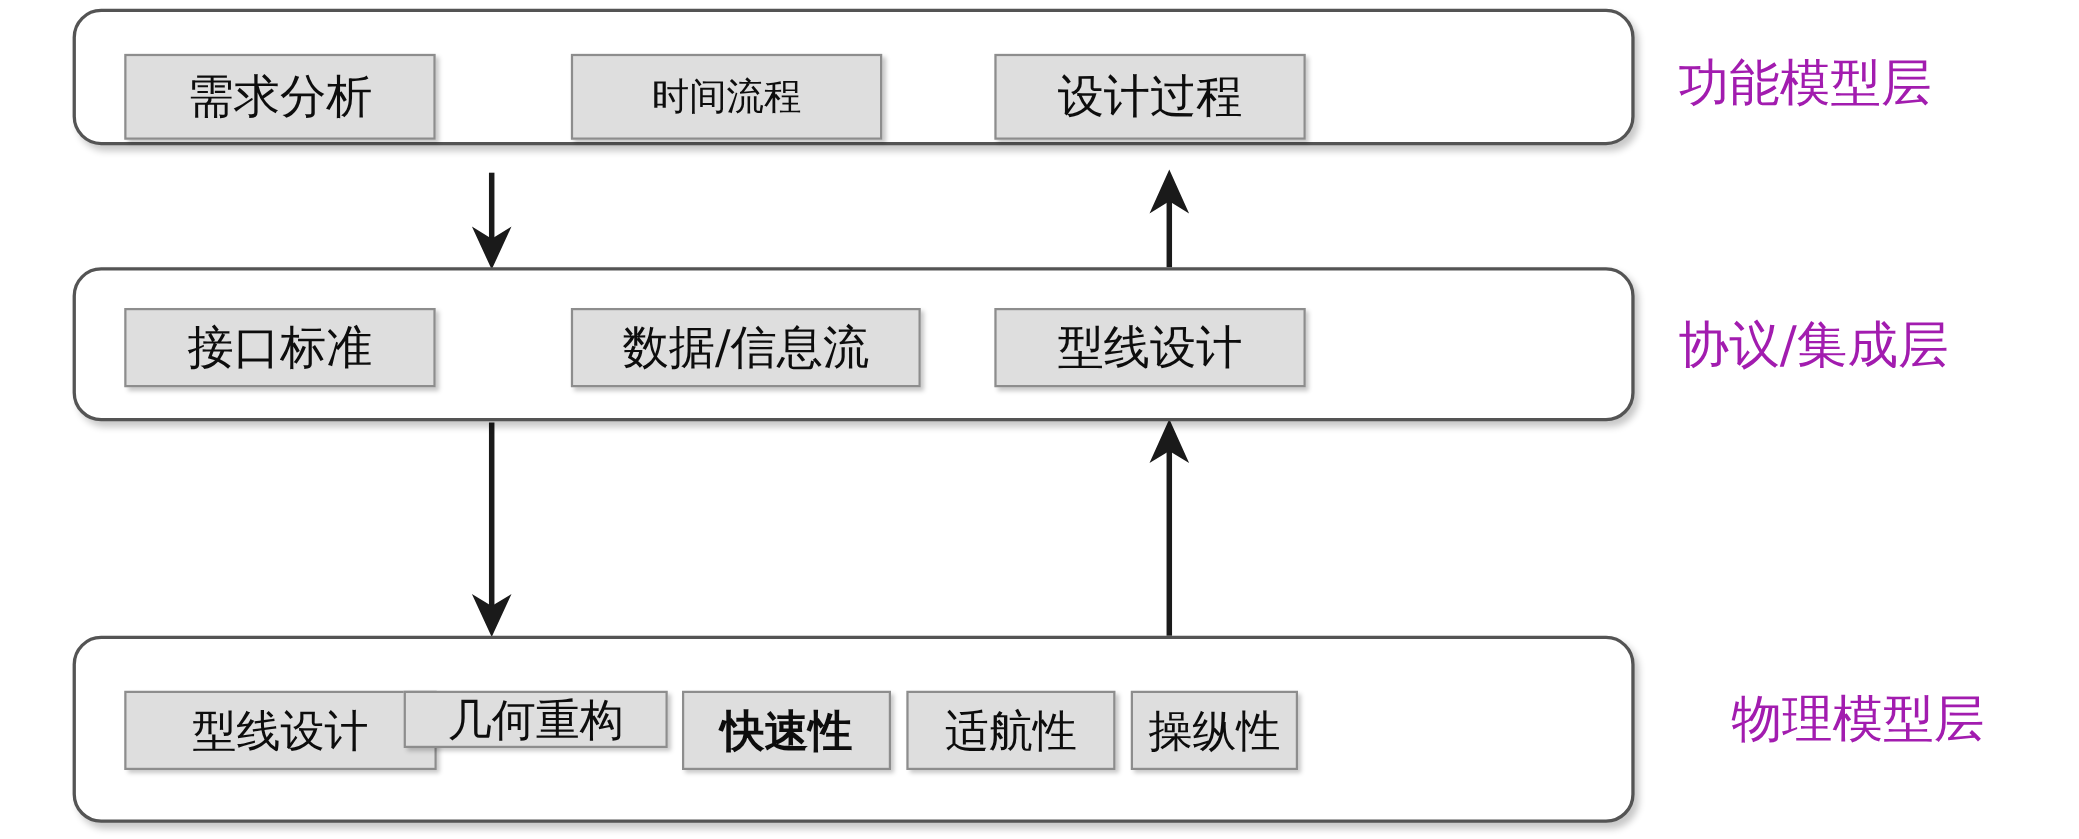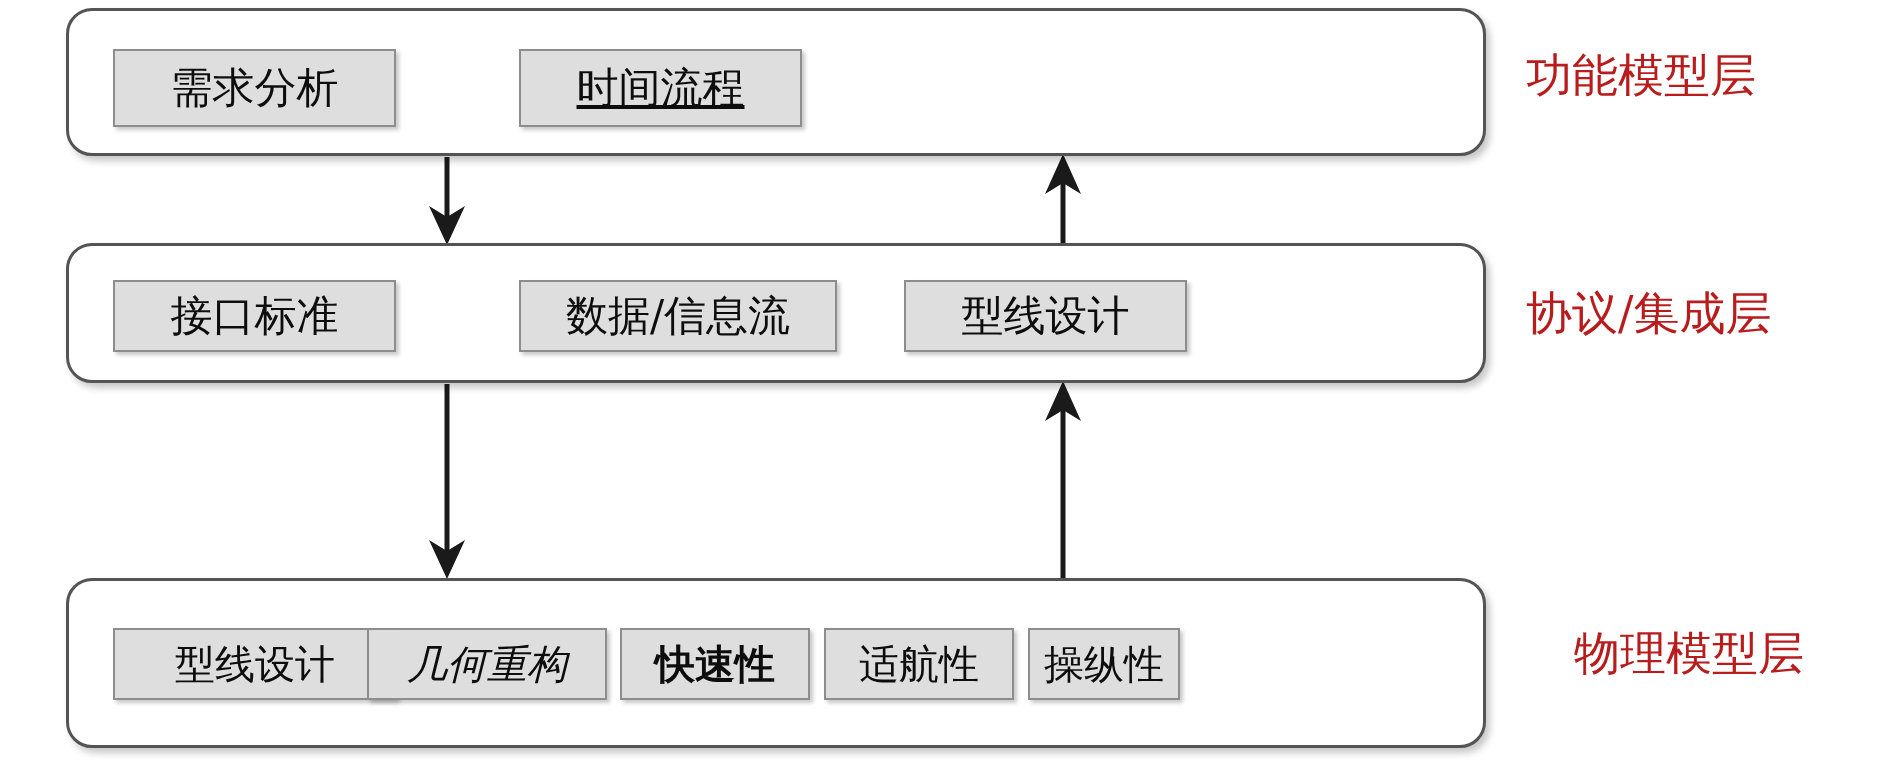--- a/index.html
+++ b/index.html
@@ -39,54 +39,54 @@
     display: flex;
     align-items: center;
     justify-content: center;
     color: #0d0d0d;
     white-space: nowrap;
   }
 
   
   .layer-label {
     position: absolute;
-    color: #b91c1c;
+    color: #a21caf;
     font-size: 46px;
     line-height: 1;
     white-space: nowrap;
   }
 
   
   #connectors {
     position: absolute;
     left: 0;
     top: 0;
     width: 1890px;
     height: 763px;
     pointer-events: none;
   }
 
   
-  #layer-functional { left: 66px; top: 8px; width: 1420px; height: 148px; }
+  #layer-functional { left: 66px; top: 8px; width: 1420px; height: 124px; }
   #r1-c0 { position: absolute; left: 44px;  top: 38px; width: 283px; height: 78px; font-size: 42px; }
-  #r1-c1 { position: absolute; left: 450px; top: 38px; width: 283px; height: 78px; font-size: 42px; text-decoration: underline; }
+  #r1-c1 { position: absolute; left: 450px; top: 38px; width: 283px; height: 78px; font-size: 34px; }
   #r1-c2 { position: absolute; left: 835px; top: 38px; width: 283px; height: 78px; font-size: 42px; }
   #lbl-functional { left: 1526px; top: 52px; }
 
   
   #layer-protocol { left: 66px; top: 243px; width: 1420px; height: 140px; }
   #r2-c0 { position: absolute; left: 44px;  top: 34px; width: 283px; height: 72px; font-size: 42px; }
   #r2-c1 { position: absolute; left: 450px; top: 34px; width: 318px; height: 72px; font-size: 42px; }
   #r2-c2 { position: absolute; left: 835px; top: 34px; width: 283px; height: 72px; font-size: 42px; }
   #lbl-protocol { left: 1526px; top: 290px; }
 
   
   #layer-physical { left: 66px; top: 578px; width: 1420px; height: 170px; }
   #r3-c0 { position: absolute; left: 44px;  top: 47px; width: 284px; height: 72px; font-size: 40px; }
-  #r3-c1 { position: absolute; left: 298px; top: 47px; width: 240px; height: 72px; font-size: 40px; font-style: italic; }
+  #r3-c1 { position: absolute; left: 298px; top: 47px; width: 240px; height: 52px; font-size: 40px; }
   #r3-c2 { position: absolute; left: 551px; top: 47px; width: 190px; height: 72px; font-size: 40px; font-weight: bold; }
   #r3-c3 { position: absolute; left: 755px; top: 47px; width: 190px; height: 72px; font-size: 40px; }
   #r3-c4 { position: absolute; left: 959px; top: 47px; width: 152px; height: 72px; font-size: 40px; }
   #lbl-physical { left: 1526px; top: 630px; margin-left: 48px; }
 </style>
 </head>
 <body>
 
 <div id="stage">
 
@@ -109,20 +109,21 @@
 
     <g>
       <line x1="1063" y1="578" x2="1063" y2="392" stroke="#1a1a1a" stroke-width="5"></line>
       <polygon points="1063,381 1045,421 1063,410 1081,421" fill="#1a1a1a"></polygon>
     </g>
   </svg>
 
   <div class="layer" id="layer-functional">
     <div class="item" id="r1-c0">需求分析</div>
     <div class="item" id="r1-c1">时间流程</div>
+    <div class="item" id="r1-c2">设计过程</div>
   </div>
   <div class="layer-label" id="lbl-functional">功能模型层</div>
 
   <div class="layer" id="layer-protocol">
     <div class="item" id="r2-c0">接口标准</div>
     <div class="item" id="r2-c1">数据/信息流</div>
     <div class="item" id="r2-c2">型线设计</div>
   </div>
   <div class="layer-label" id="lbl-protocol">协议/集成层</div>
 

